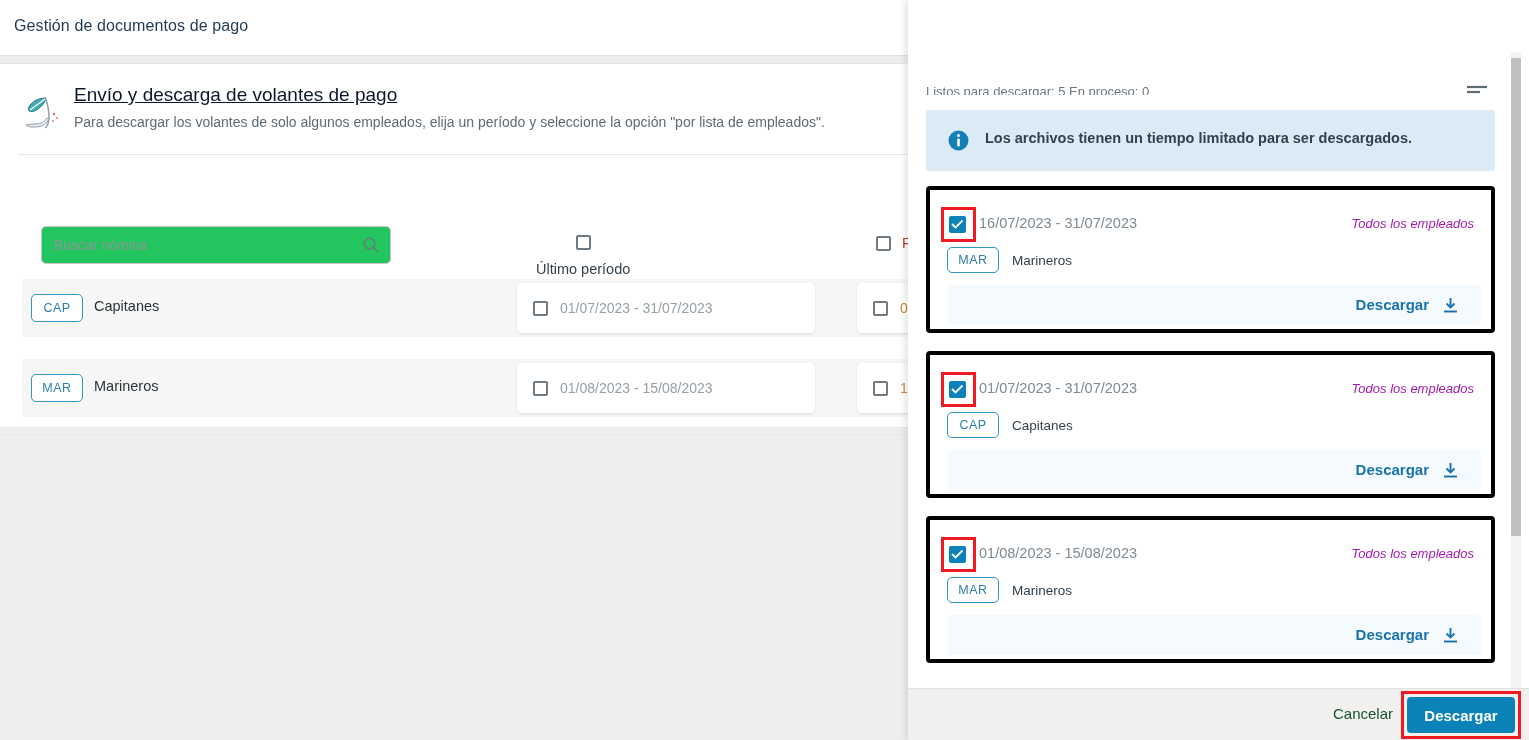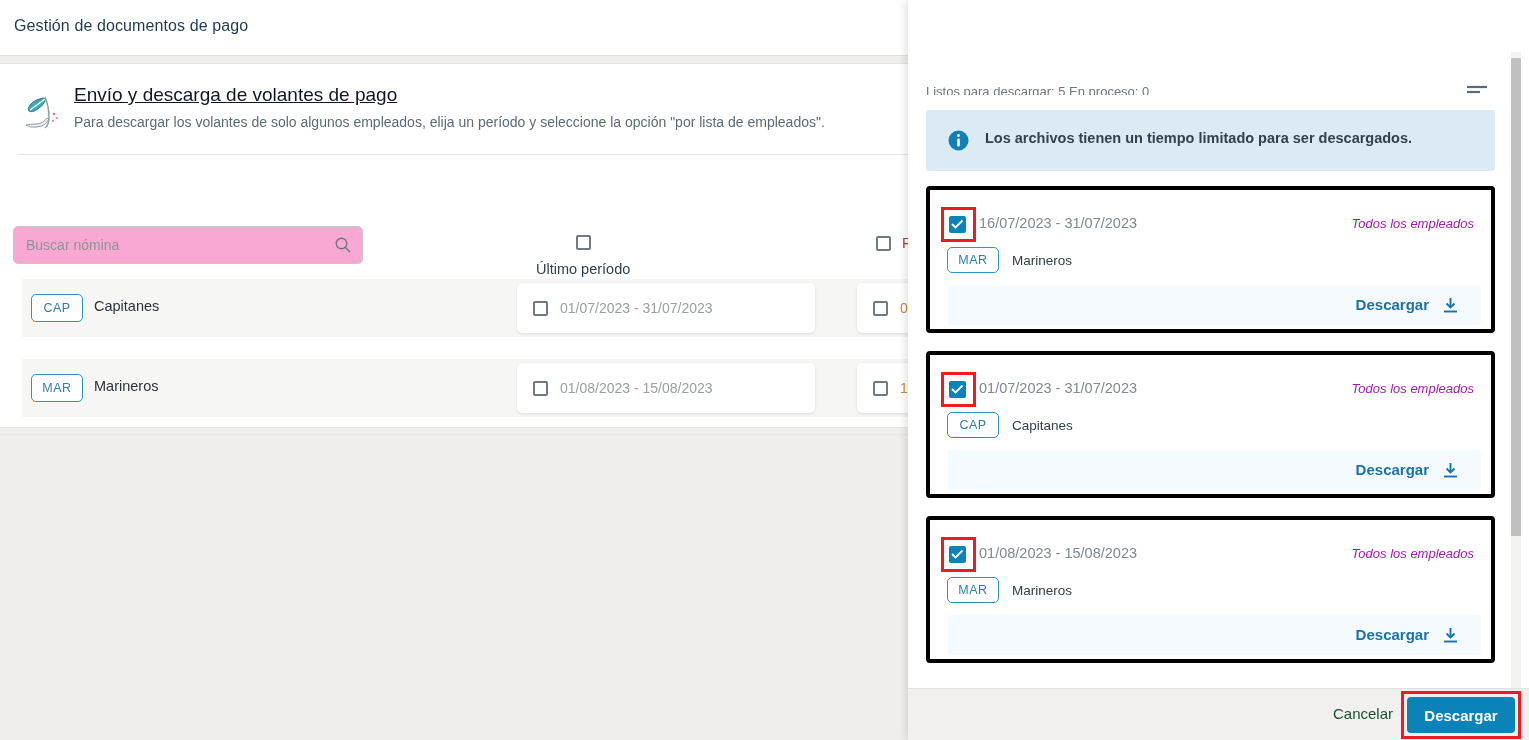--- a/index.html
+++ b/index.html
@@ -41,22 +41,22 @@
     position: absolute; left: 56px; top: 30px;
     font-size: 14px; color: #5d6b75;
   }
   .head-divider {
     position: absolute; left: 18px; top: 90px; right: 0px; height: 1px;
     background: #e9e7e5;
   }
 
   
   #search-wrap {
-    position: absolute; left: 13px; top: 162px; width: 350px; height: 38px;
-    border: 1px solid #c9c7c5; border-radius: 5px; background: #f9a8d4;
+    position: absolute; left: 41px; top: 162px; width: 350px; height: 38px;
+    border: 1px solid #c9c7c5; border-radius: 5px; background: #22c55e;
   }
   #search-wrap input {
     position: absolute; left: 12px; top: 0; width: 310px; height: 36px;
     border: none; outline: none; background: transparent;
     font-family: "Liberation Sans", sans-serif; font-size: 14px; color: #3c474f;
   }
   #search-wrap input::placeholder { color: #8e9599; }
   .search-icon { position: absolute; right: 10px; top: 9px; width: 18px; height: 18px; }
 
   

